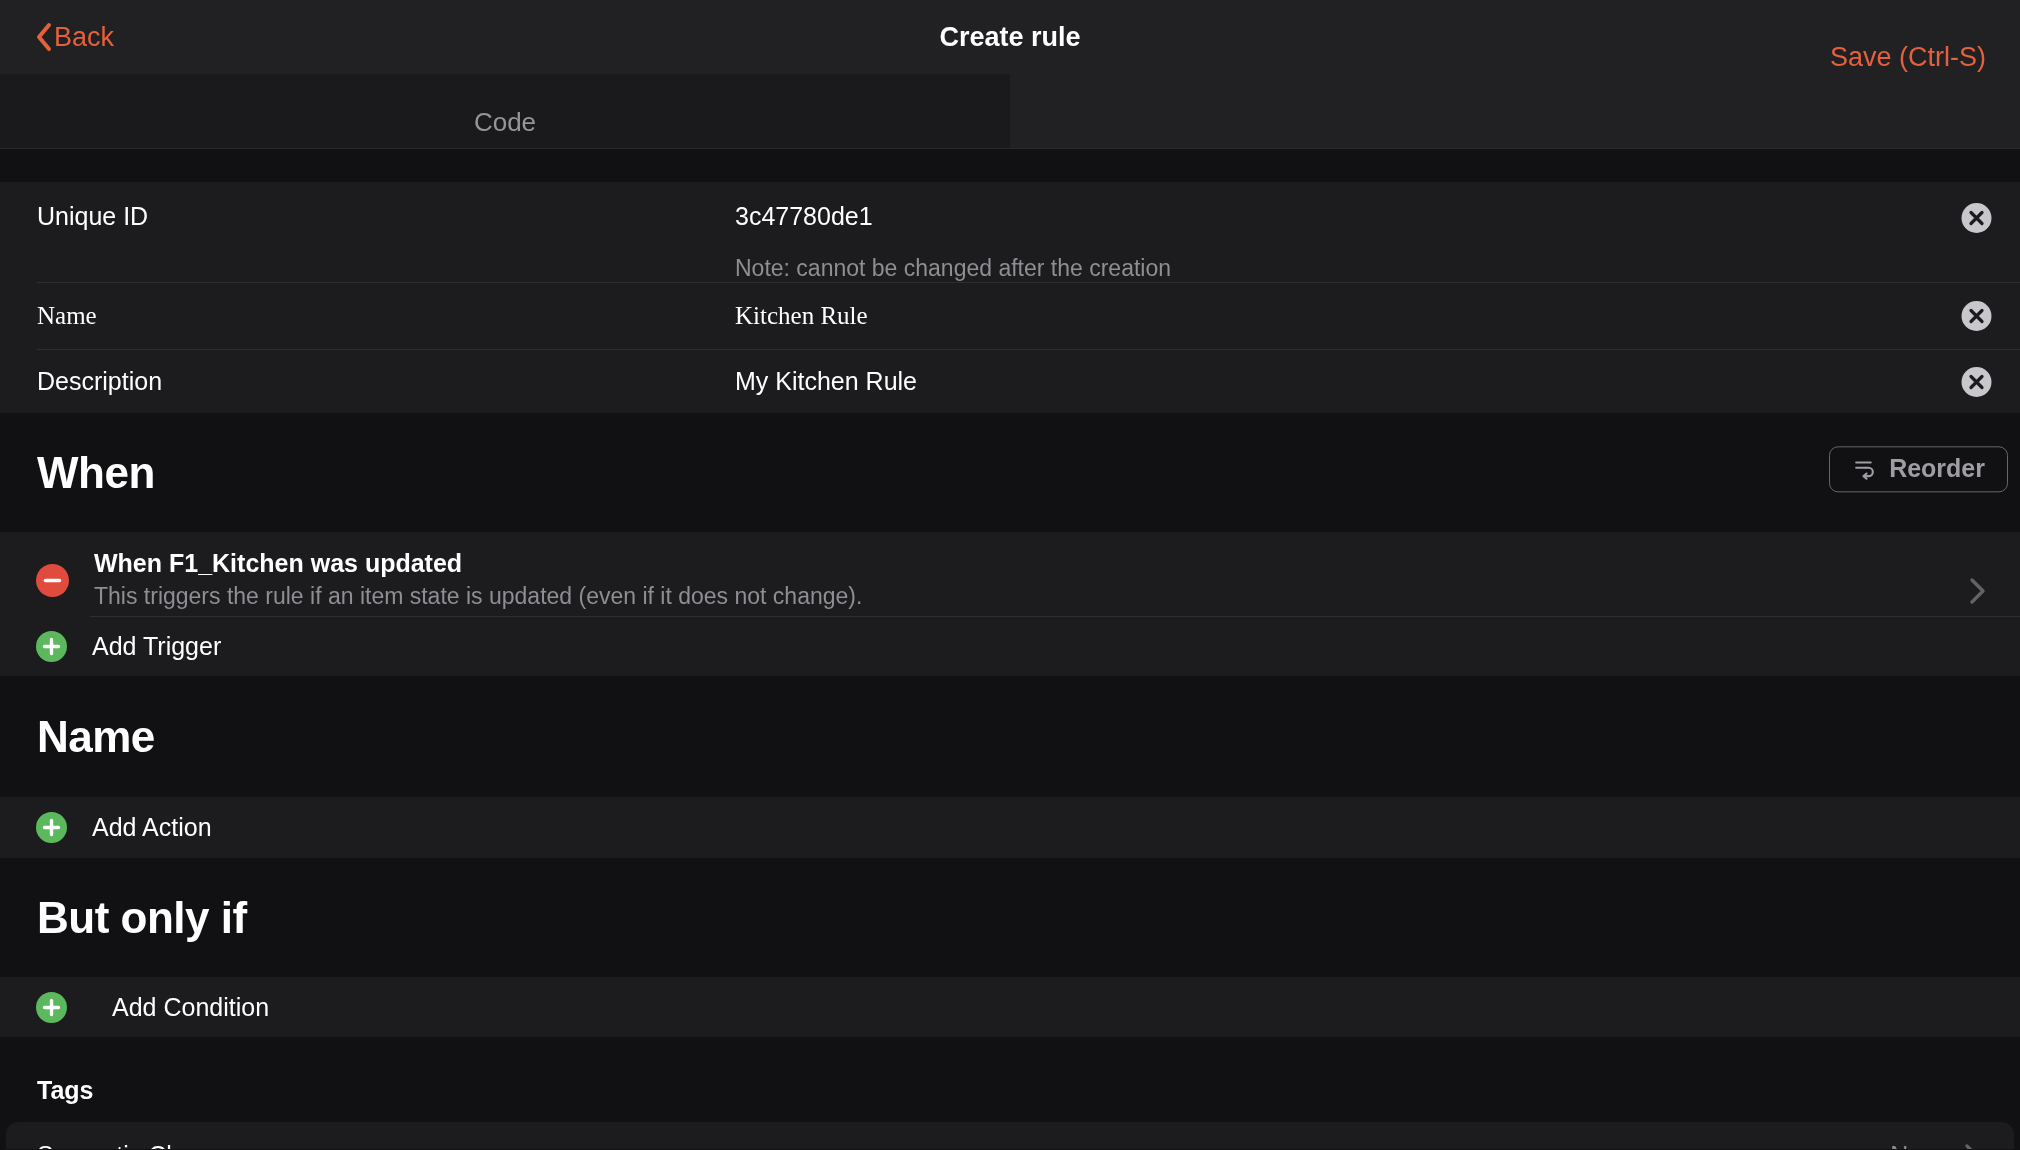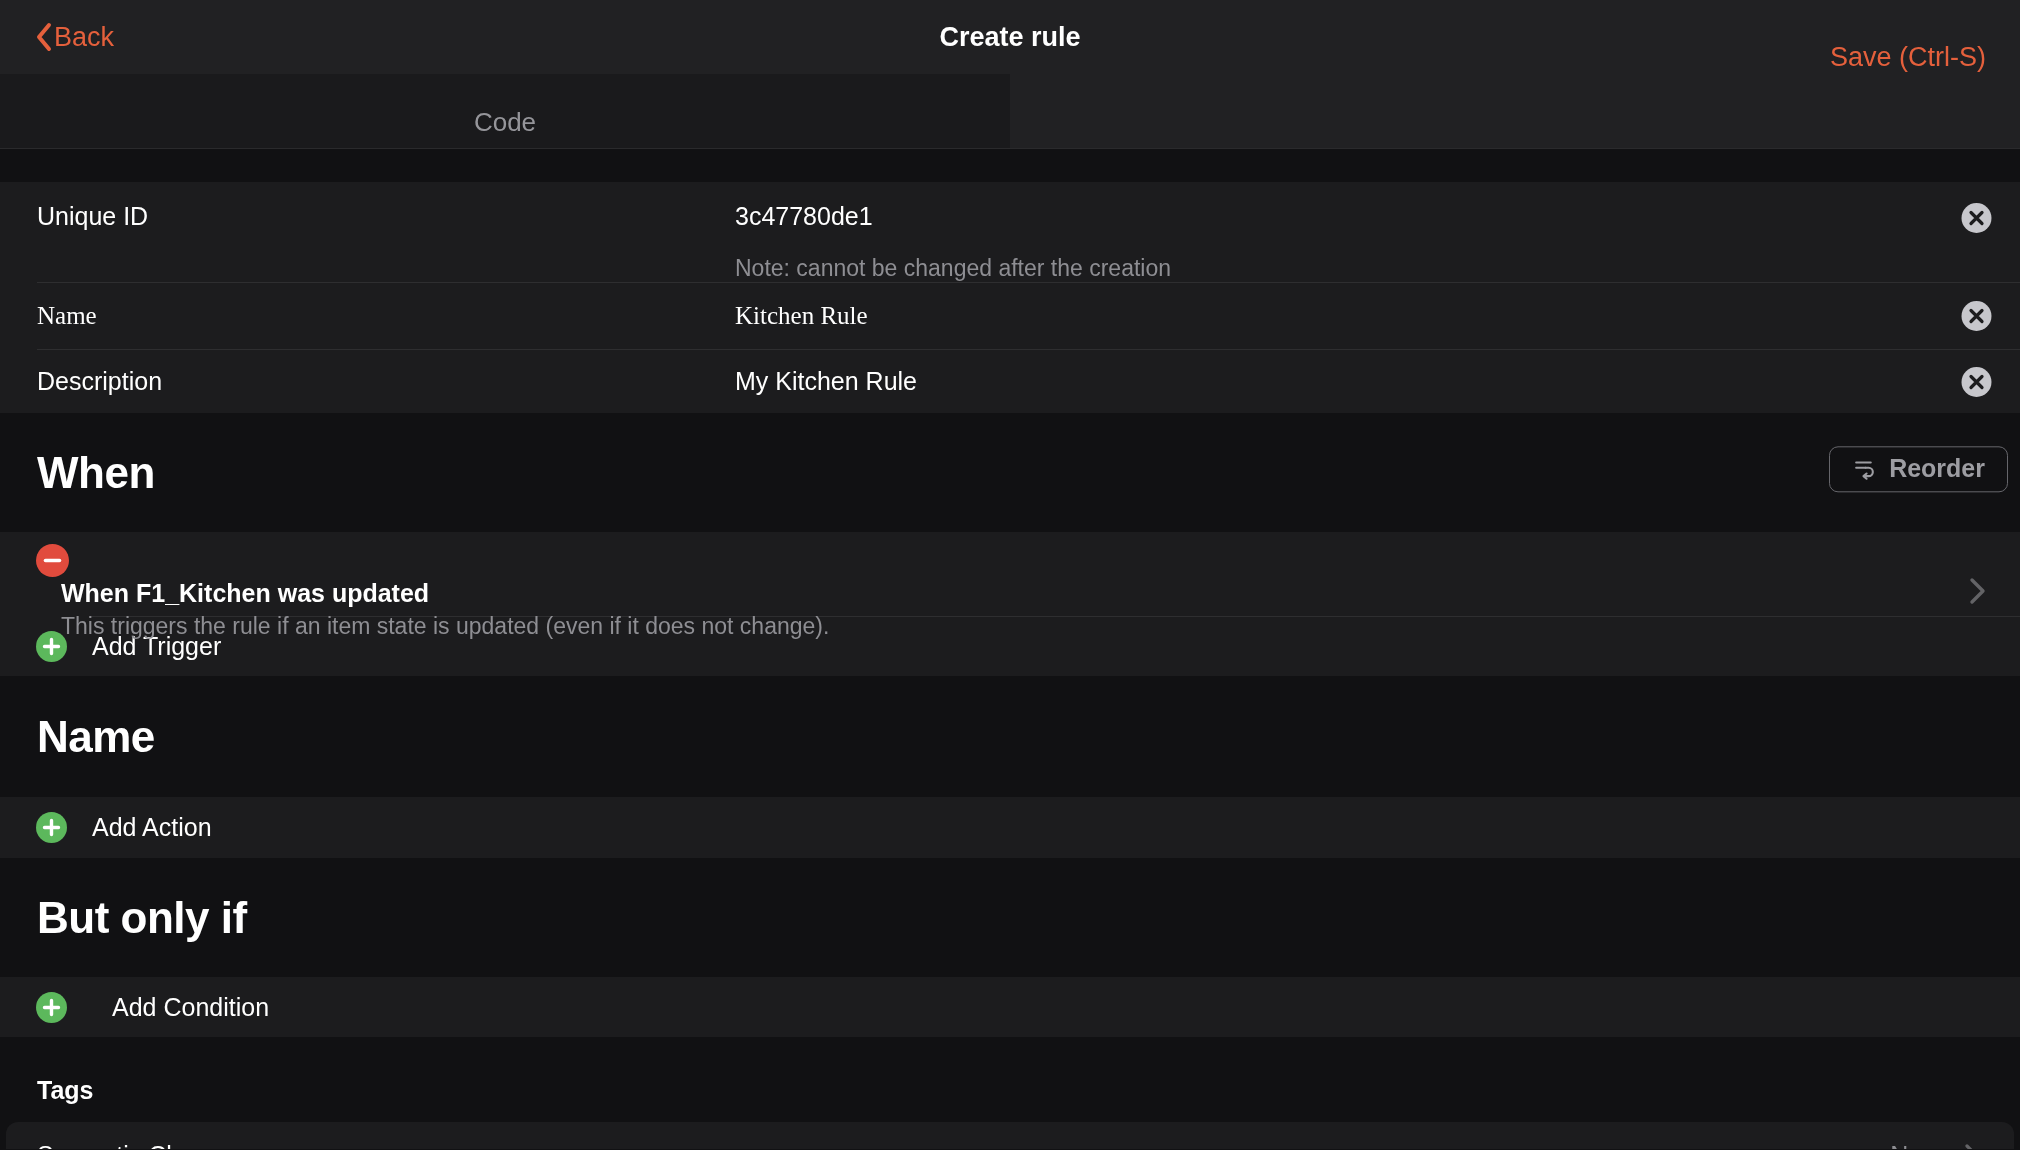--- a/index.html
+++ b/index.html
@@ -69,22 +69,22 @@
   .head-tags h2 { font-size:25px; letter-spacing:0; }
   .reorder-btn {
     position:absolute; right:12px; top:50%; transform:translateY(-58%);
     display:flex; align-items:center; gap:12px;
     height:46px; padding:0 22px;
     background:none; border:1px solid #66666b; border-radius:9px;
     color:#9d9da2; font-size:25px; font-weight:600; font-family:inherit; cursor:pointer;
   }
   
   .trigger-row {
-    display:flex; align-items:flex-start; padding:12px 88px 0 36px;
-    height:84px; position:relative; cursor:pointer;flex-direction:column;
+    display:flex; align-items:center; padding:12px 88px 0 36px;
+    height:84px; position:relative; cursor:pointer;
   }
   .trigger-texts { margin-left:25px; }
   .trigger-title { font-size:25px; font-weight:700; color:#fff; line-height:33px; }
   .trigger-sub { font-size:23px; color:#8e8e93; line-height:33px; }
   .row-chevron { position:absolute; right:34px; top:44px; }
   .add-row {
     display:flex; align-items:center; padding-left:36px; cursor:pointer;
   }
   .add-row .add-label { margin-left:25px; font-size:25px; color:#fff; }
   .add-trigger { height:59px; }

